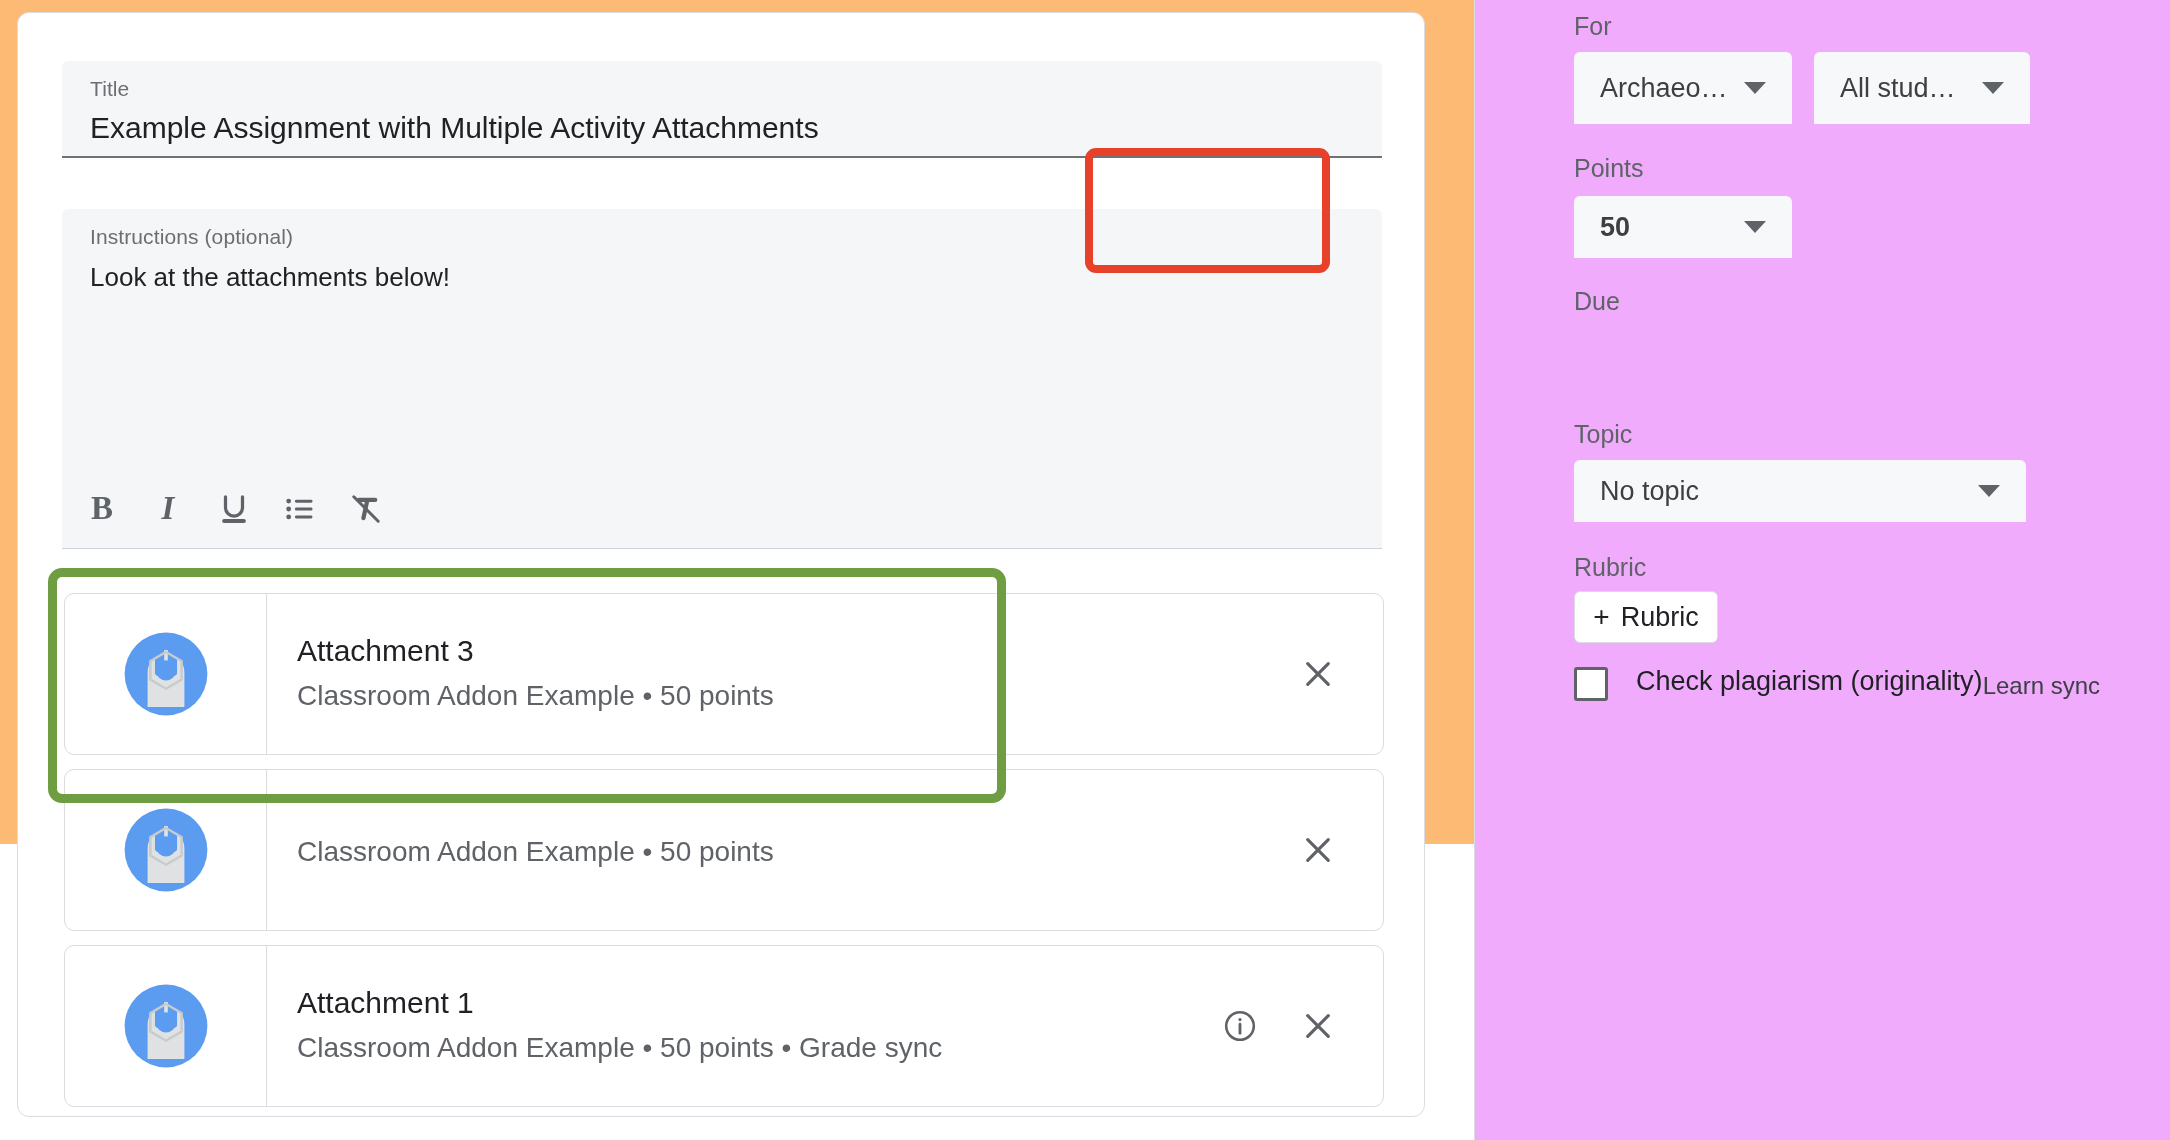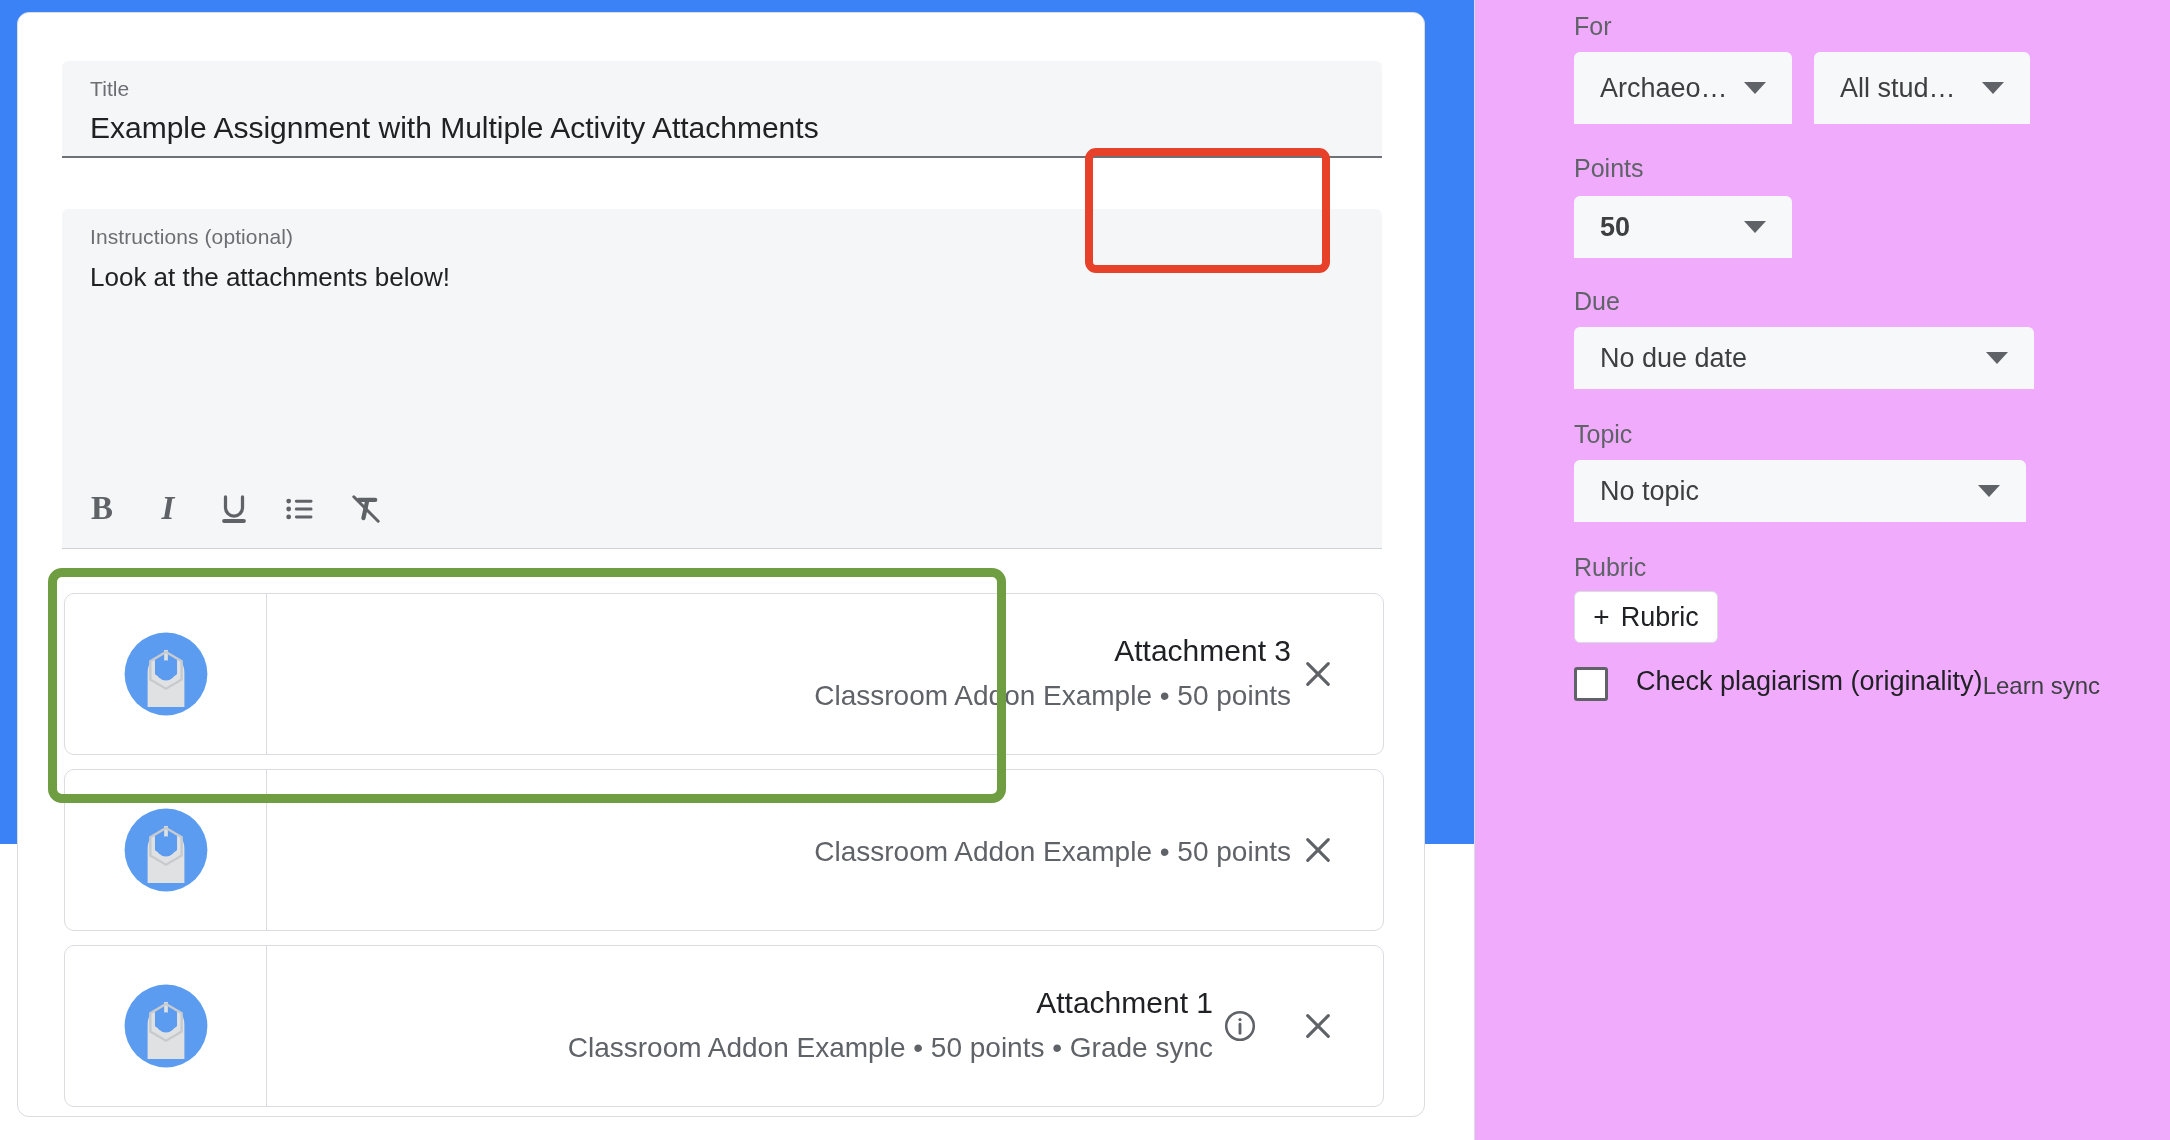--- a/index.html
+++ b/index.html
@@ -14,21 +14,21 @@
     position: relative;
     width: 2170px; height: 1140px;
     background: #ffffff;
   }
 
   
   .left-pane {
     position: absolute;
     left: 0; top: 0;
     width: 1474px; height: 844px;
-    background: #3b82f6;
+    background: #fdba74;
   }
   .main-card {
     position: absolute;
     left: 17px; top: 12px;
     width: 1408px; height: 1105px;
     background: #ffffff;
     border: 1px solid #dadce0;
     border-radius: 12px;
   }
 
@@ -108,21 +108,20 @@
   }
 
   
   .attach-list {
     position: absolute;
     left: 46px; top: 580px;
     width: 1320px;
     display: flex;
     flex-direction: column;
     gap: 14px;
-    text-align: right;
   }
   .attach-card {
     position: relative;
     height: 162px;
     background: #ffffff;
     border: 1px solid #dadce0;
     border-radius: 10px;
     display: flex;
     align-items: stretch;
     overflow: hidden;
@@ -425,24 +424,20 @@
       <span class="caret"></span>
     </div>
 
     <div class="sect-label points-label">Points</div>
     <div class="select-box points-box">
       <span class="select-value">50</span>
       <span class="caret"></span>
     </div>
 
     <div class="sect-label due-label">Due</div>
-    <div class="select-box due-box">
-      <span class="select-value">No due date</span>
-      <span class="caret"></span>
-    </div>
 
     <div class="sect-label topic-label">Topic</div>
     <div class="select-box topic-box">
       <span class="select-value">No topic</span>
       <span class="caret"></span>
     </div>
 
     <div class="sect-label rubric-label">Rubric</div>
     <div class="rubric-button">
       <span class="plus-icon">+</span>

